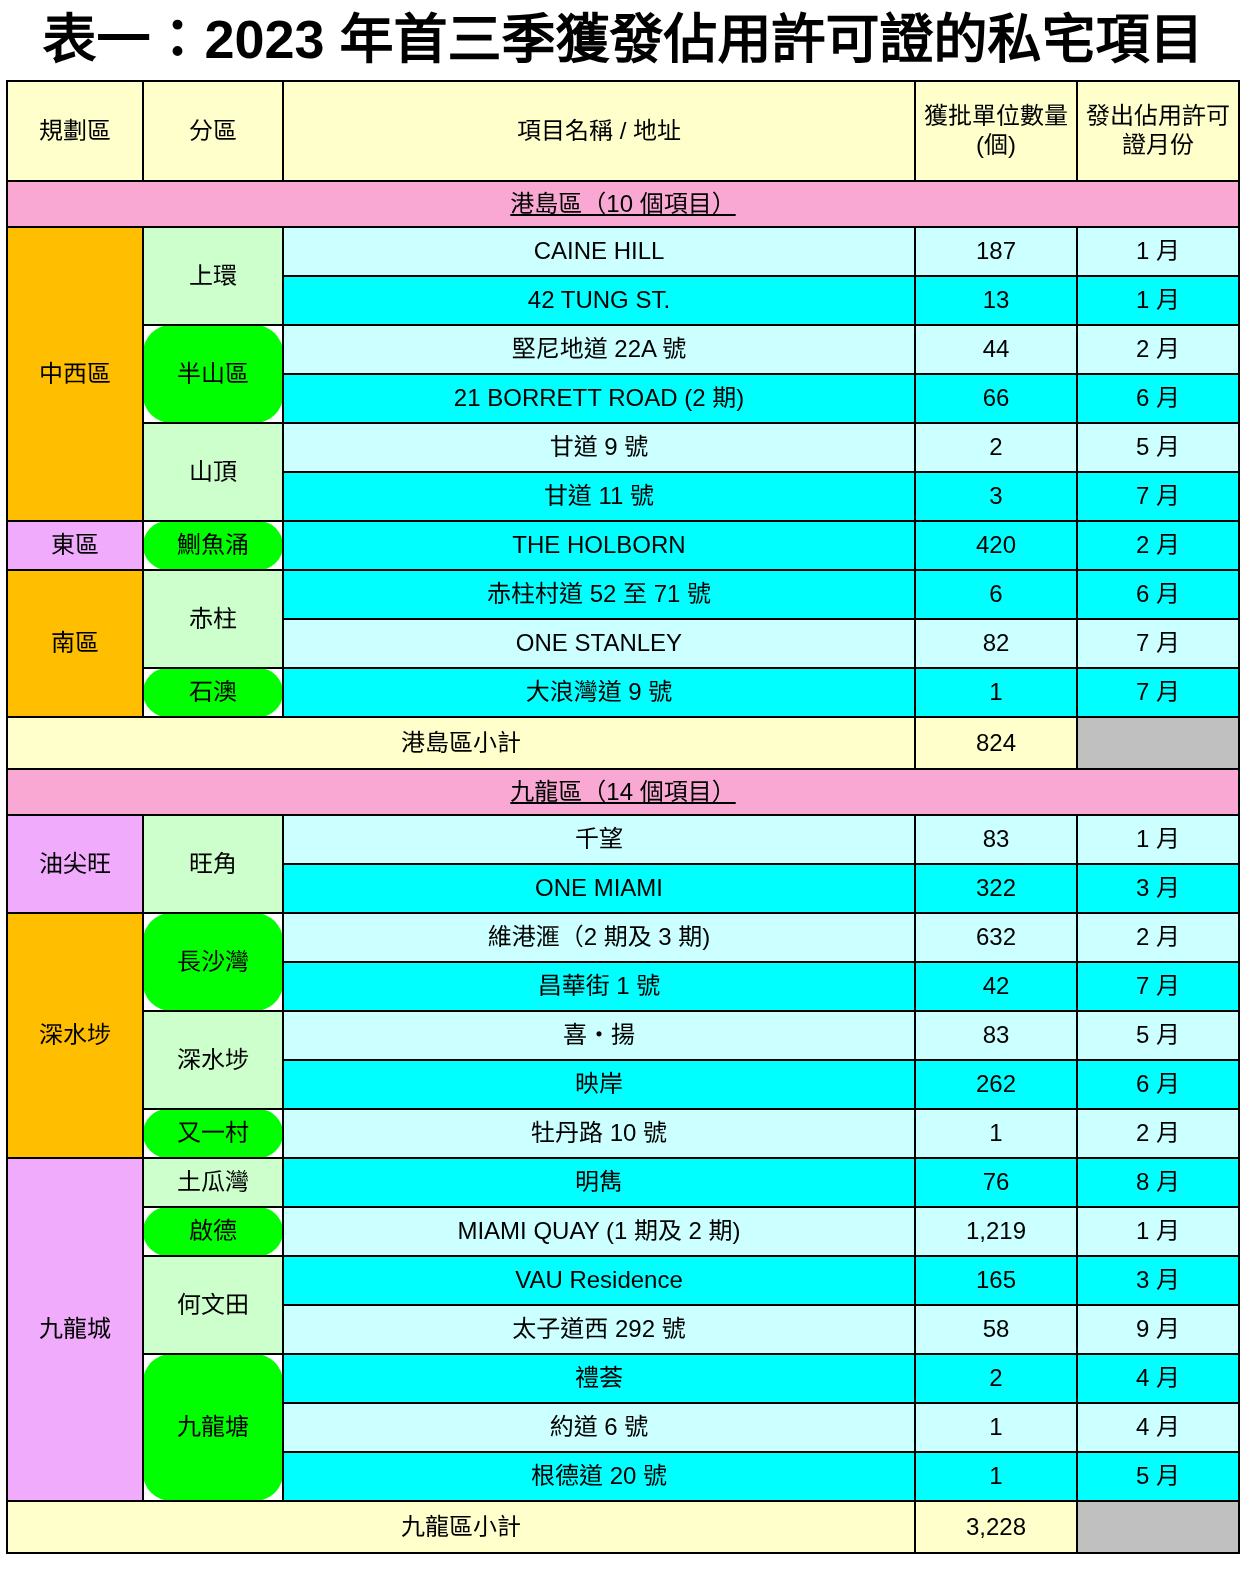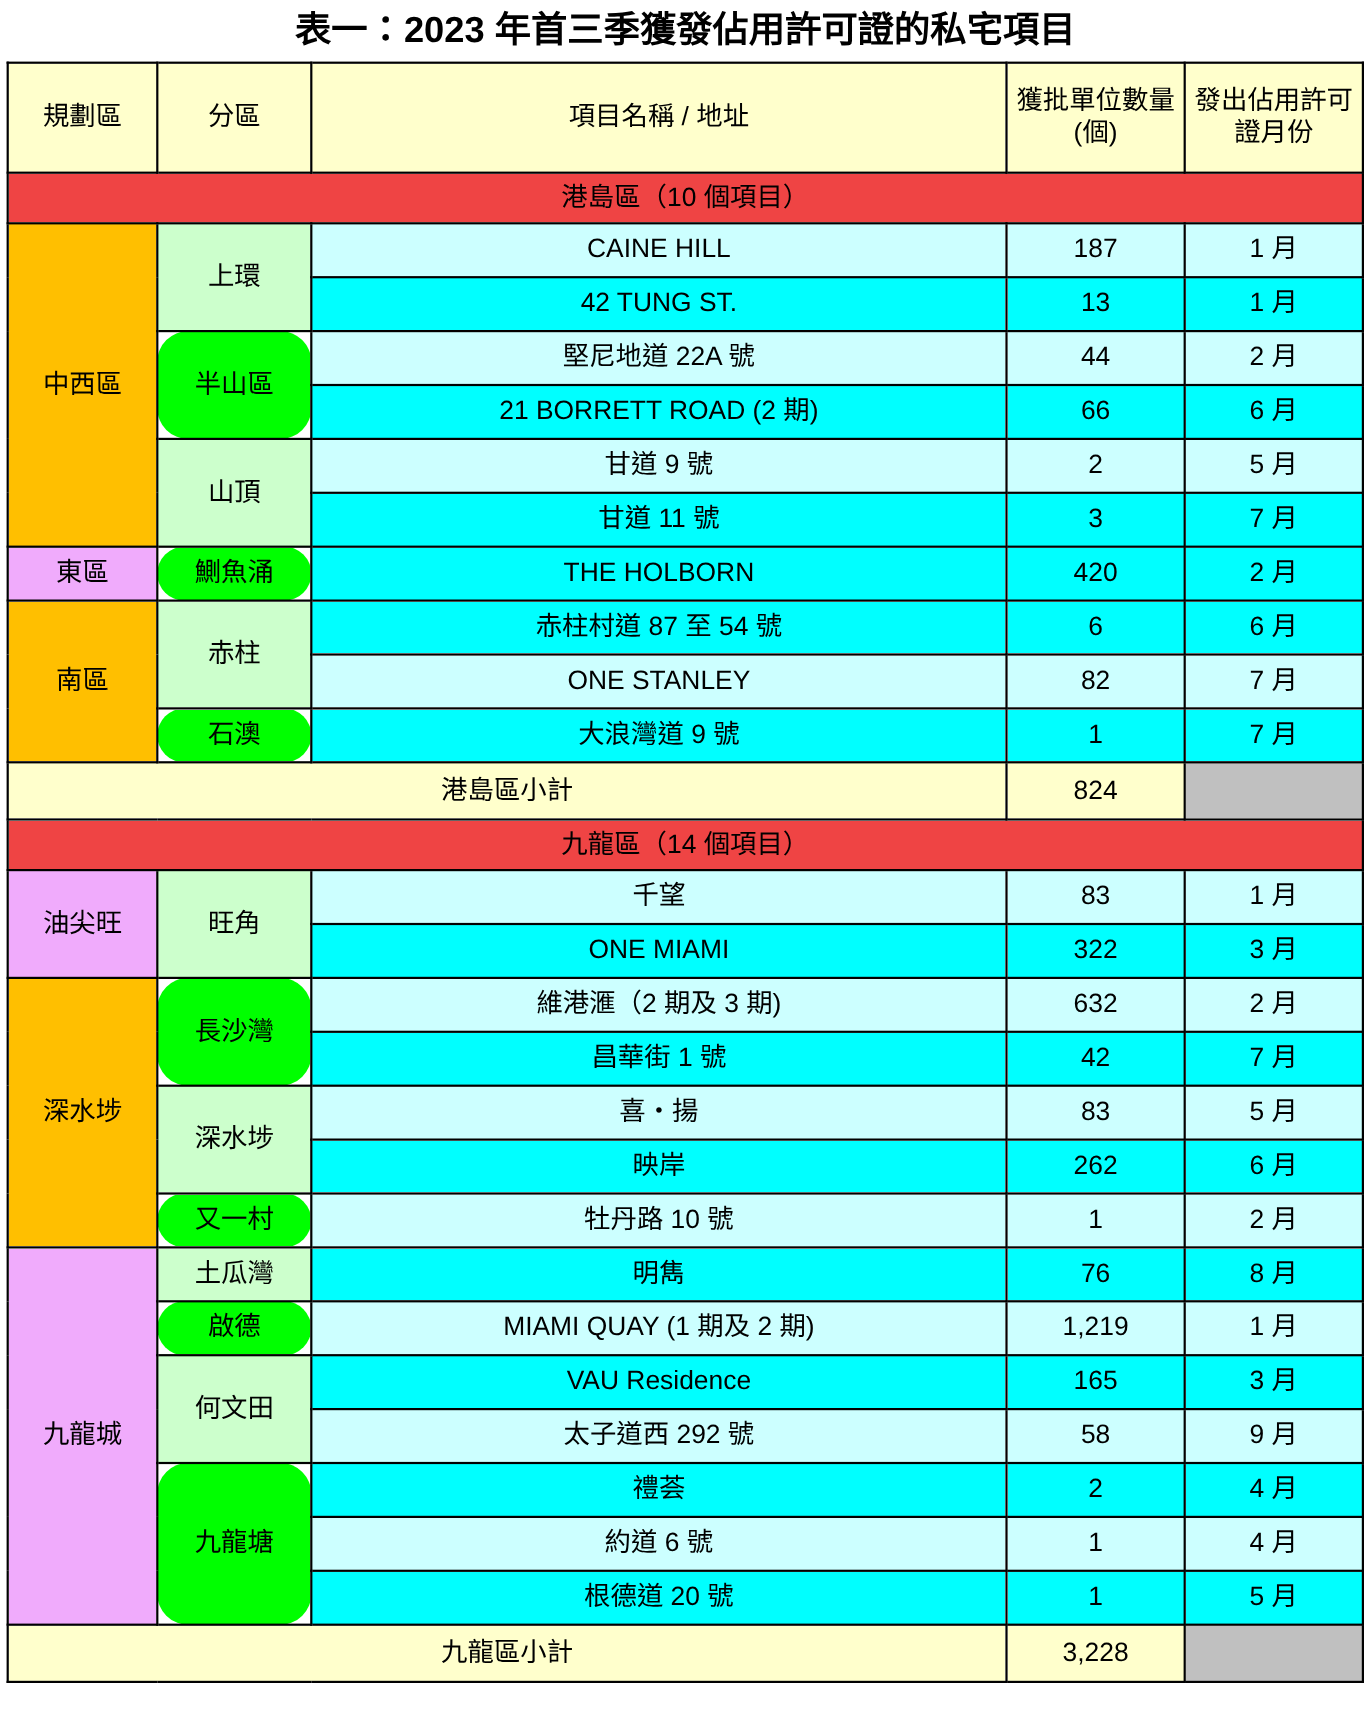--- a/index.html
+++ b/index.html
@@ -14,21 +14,21 @@
     color: #000000;
     overflow: hidden;
   }
   #page {
     width: 1246px;
     height: 1575px;
     position: relative;
     box-sizing: border-box;
   }
   .title {
-    font-size: 33px;
+    font-size: 54px;
     font-weight: bold;
     text-align: center;
     letter-spacing: 0px;
     padding: 8px 0 10px 0;
     line-height: 1.15;
     white-space: nowrap;
   }
   table.grid {
     border-collapse: collapse;
     table-layout: fixed;
@@ -52,25 +52,26 @@
   col.c4 { width: 162px; }
   col.c5 { width: 162px; }
 
   thead td {
     background: #ffffcc;
     height: 98px;
     font-size: 25px;
     padding: 2px 4px;
   }
   .region-banner td {
-    background: #ef4444;
+    background: #f9a8d4;
     text-align: left;
     padding-left: 10px;
     height: 44px;
     font-size: 25px;
+    text-decoration: underline;
   }
   .subtotal td {
     background: #ffffcc;
     height: 50px;
     font-size: 26px;
   }
   .subtotal td.gray {
     background: #c0c0c0;
   }
   td.row-light { background: #ccffff; height: 47px; margin-top: 14px; }
@@ -149,21 +150,21 @@
         <tr>
           <td rowspan="1" class="dist-pink">東區</td>
           <td rowspan="1" class="sub-green">鰂魚涌</td>
           <td class="row-cyan name-cell">THE HOLBORN</td>
           <td class="row-cyan num-cell">420</td>
           <td class="row-cyan mon-cell">2 月</td>
         </tr>
         <tr>
           <td rowspan="3" class="dist-orange">南區</td>
           <td rowspan="2" class="sub-palegreen">赤柱</td>
-          <td class="row-cyan name-cell">赤柱村道 87 至 54 號</td>
+          <td class="row-cyan name-cell">赤柱村道 52 至 71 號</td>
           <td class="row-cyan num-cell">6</td>
           <td class="row-cyan mon-cell">6 月</td>
         </tr>
         <tr>
           <td class="row-light name-cell">ONE STANLEY</td>
           <td class="row-light num-cell">82</td>
           <td class="row-light mon-cell">7 月</td>
         </tr>
         <tr>
           <td rowspan="1" class="sub-green">石澳</td>

